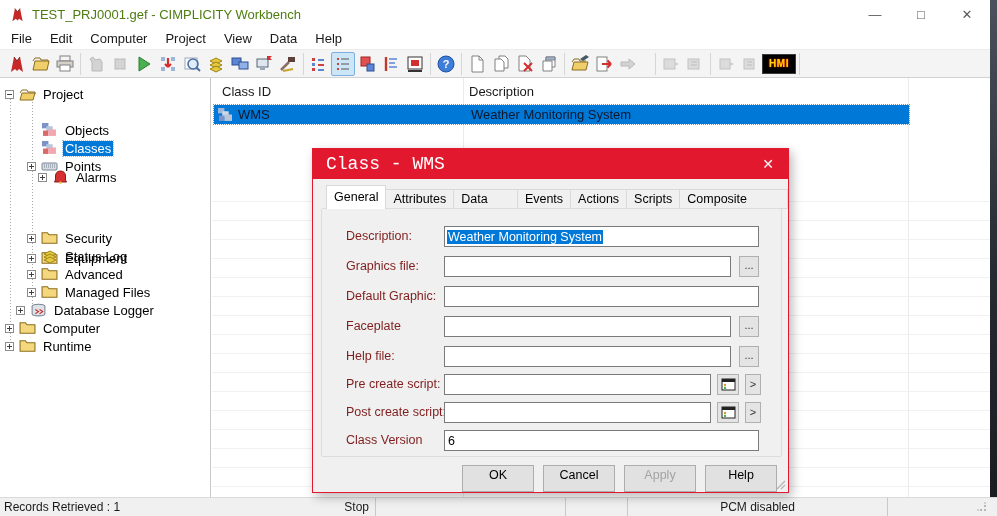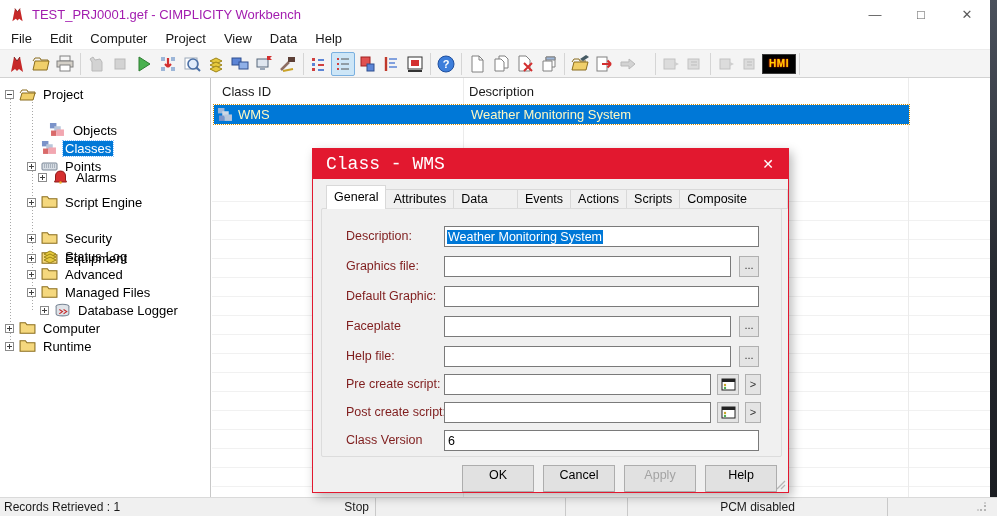--- a/index.html
+++ b/index.html
@@ -4,21 +4,21 @@
 <style>
   html,body{margin:0;padding:0;}
   body{width:997px;height:516px;position:relative;overflow:hidden;background:#fff;
        font-family:"Liberation Sans",sans-serif;color:#000;-webkit-font-smoothing:antialiased;}
   .abs{position:absolute;}
   svg{display:block;}
 
   
   .titlebar{left:0;top:0;width:997px;height:28px;background:#fff;display:flex;align-items:center;}
   .app-logo{width:17px;height:17px;margin:0 6px 0 9px;}
-  .title-text{font-size:13px;color:#a21caf;}
+  .title-text{font-size:13px;color:#4d7c0f;}
   .wincontrols{position:absolute;right:7px;top:0;height:28px;display:flex;}
   .winbtn{width:46px;height:28px;display:flex;align-items:center;justify-content:center;
           color:#5a5a5a;font-size:13px;cursor:default;}
 
   
   .menubar{left:0;top:28px;width:997px;height:21px;display:flex;align-items:center;padding-left:2px;background:#fff;}
   .menu-item{padding:0 9px;font-size:13px;color:#1a1a1a;height:21px;line-height:21px;}
 
   
   .toolbar{left:0;top:49px;width:997px;height:29px;background:#f4f4f4;border-top:1px solid #ececec;
@@ -45,21 +45,21 @@
   .ticon svg{width:17px;height:14px;}
   .tlabel{font-size:13px;padding:0 2px;line-height:15px;}
   .tlabel.selected{background:#0078d7;color:#fff;outline:1px dotted #8cc4ff;}
 
   
   .listpanel{left:212px;top:78px;width:778px;height:419px;background:#fff;}
   .gridlines{position:absolute;left:0;top:105px;right:0;bottom:0;
      background-image:repeating-linear-gradient(to bottom,transparent 0 18px,#f1f1f1 18px 19px);}
   .colline{position:absolute;top:0;bottom:0;width:1px;background:#ebebeb;}
   .lheader{position:absolute;top:6px;font-size:13px;color:#1a1a1a;}
-  .lrow{position:absolute;left:2px;top:27px;width:695px;height:19px;background:#0078d7;color:#fef9c3;
+  .lrow{position:absolute;left:2px;top:27px;width:695px;height:19px;background:#0078d7;color:#0f172a;
         outline:1px dotted #cf8a00;display:flex;align-items:center;font-size:13px;}
   .lrow .ticon{margin:0 4px 0 3px;}
   .cell-desc{position:absolute;left:257px;}
 
   .dark-edge{left:990px;top:0;width:7px;height:497px;
      background:linear-gradient(to bottom,#4b515c,#262a31 55%,#1b1d22);}
 
   
   .dialog{left:312px;top:148px;width:477px;height:345px;background:#f0f0f0;
           border:1px solid #e2182f;box-sizing:border-box;box-shadow:3px 4px 10px rgba(0,0,0,.28);z-index:5;}
@@ -338,21 +338,21 @@
   <div class="trow" style="top:7px;padding-left:5px;">
     <span class="exp minus"></span>
     <span class="ticon">
         <svg viewBox="0 0 17 14">
           <path d="M1 6l2-3h5l1 2h7v2" fill="none" stroke="#8a6d1e"></path>
           <path d="M1 13l2-7h13l-2 7z" fill="#f0cf6a" stroke="#8a6d1e"></path>
         </svg>
       </span>
     <span class="tlabel">Project</span>
   </div>
-  <div class="trow" style="top:43px;padding-left:35px;">
+  <div class="trow" style="top:43px;padding-left:27px;">
     <span class="exp none"></span>
     <span class="ticon">
         <svg viewBox="0 0 14 13">
           <rect x="0" y="0" width="6" height="5" fill="#7b93c9"></rect>
           <rect x="4" y="3" width="6" height="5" fill="#b9c6da"></rect>
           <rect x="1" y="7" width="5" height="5" fill="#d96a6a"></rect>
           <rect x="6" y="6" width="7" height="6" fill="#f2a7b1"></rect>
         </svg>
       </span>
     <span class="tlabel">Objects</span>
@@ -382,29 +382,20 @@
   <div class="trow" style="top:90px;padding-left:38px;">
     <span class="exp plus"></span>
     <span class="ticon">
         <svg viewBox="0 0 16 14">
           <path d="M8 1c3 0 5 2 5 5v4l1 2H2l1-2V6c0-3 2-5 5-5z" fill="#d63030" stroke="#8e1b1b"></path>
           <circle cx="8" cy="12.5" r="1.3" fill="#f0b429"></circle>
         </svg>
       </span>
     <span class="tlabel">Alarms</span>
   </div>
-  <div class="trow" style="top:115px;padding-left:27px;">
-    <span class="exp plus"></span>
-    <span class="ticon">
-        <svg viewBox="0 0 16 12">
-          <path d="M1 1h5l1.5 2H15v8H1z" fill="#f5d87e" stroke="#8a6d1e"></path>
-        </svg>
-      </span>
-    <span class="tlabel">Script Engine</span>
-  </div>
   <div class="trow" style="top:133px;padding-left:27px;margin-top:38px;">
     <span class="exp plus"></span>
     <span class="ticon">
         <svg viewBox="0 0 16 12">
           <path d="M1 1h5l1.5 2H15v8H1z" fill="#f5d87e" stroke="#8a6d1e"></path>
         </svg>
       </span>
     <span class="tlabel">Equipment</span>
   </div>
   <div class="trow" style="top:151px;padding-left:27px;">
@@ -438,21 +429,21 @@
   </div>
   <div class="trow" style="top:205px;padding-left:27px;">
     <span class="exp plus"></span>
     <span class="ticon">
         <svg viewBox="0 0 16 12">
           <path d="M1 1h5l1.5 2H15v8H1z" fill="#f5d87e" stroke="#8a6d1e"></path>
         </svg>
       </span>
     <span class="tlabel">Managed Files</span>
   </div>
-  <div class="trow" style="top:223px;padding-left:16px;margin-left:24px;">
+  <div class="trow" style="top:223px;padding-left:16px;">
     <span class="exp plus"></span>
     <span class="ticon">
         <svg viewBox="0 0 16 13">
           <ellipse cx="8" cy="3" rx="6" ry="2" fill="#dfe3e8" stroke="#7a8796"></ellipse>
           <path d="M2 3v7c0 1.2 2.7 2 6 2s6-.8 6-2V3" fill="#dfe3e8" stroke="#7a8796"></path>
           <path d="M5 6l3 2-3 2M9 6l3 2-3 2" stroke="#c62828" fill="none"></path>
         </svg>
       </span>
     <span class="tlabel">Database Logger</span>
   </div>

